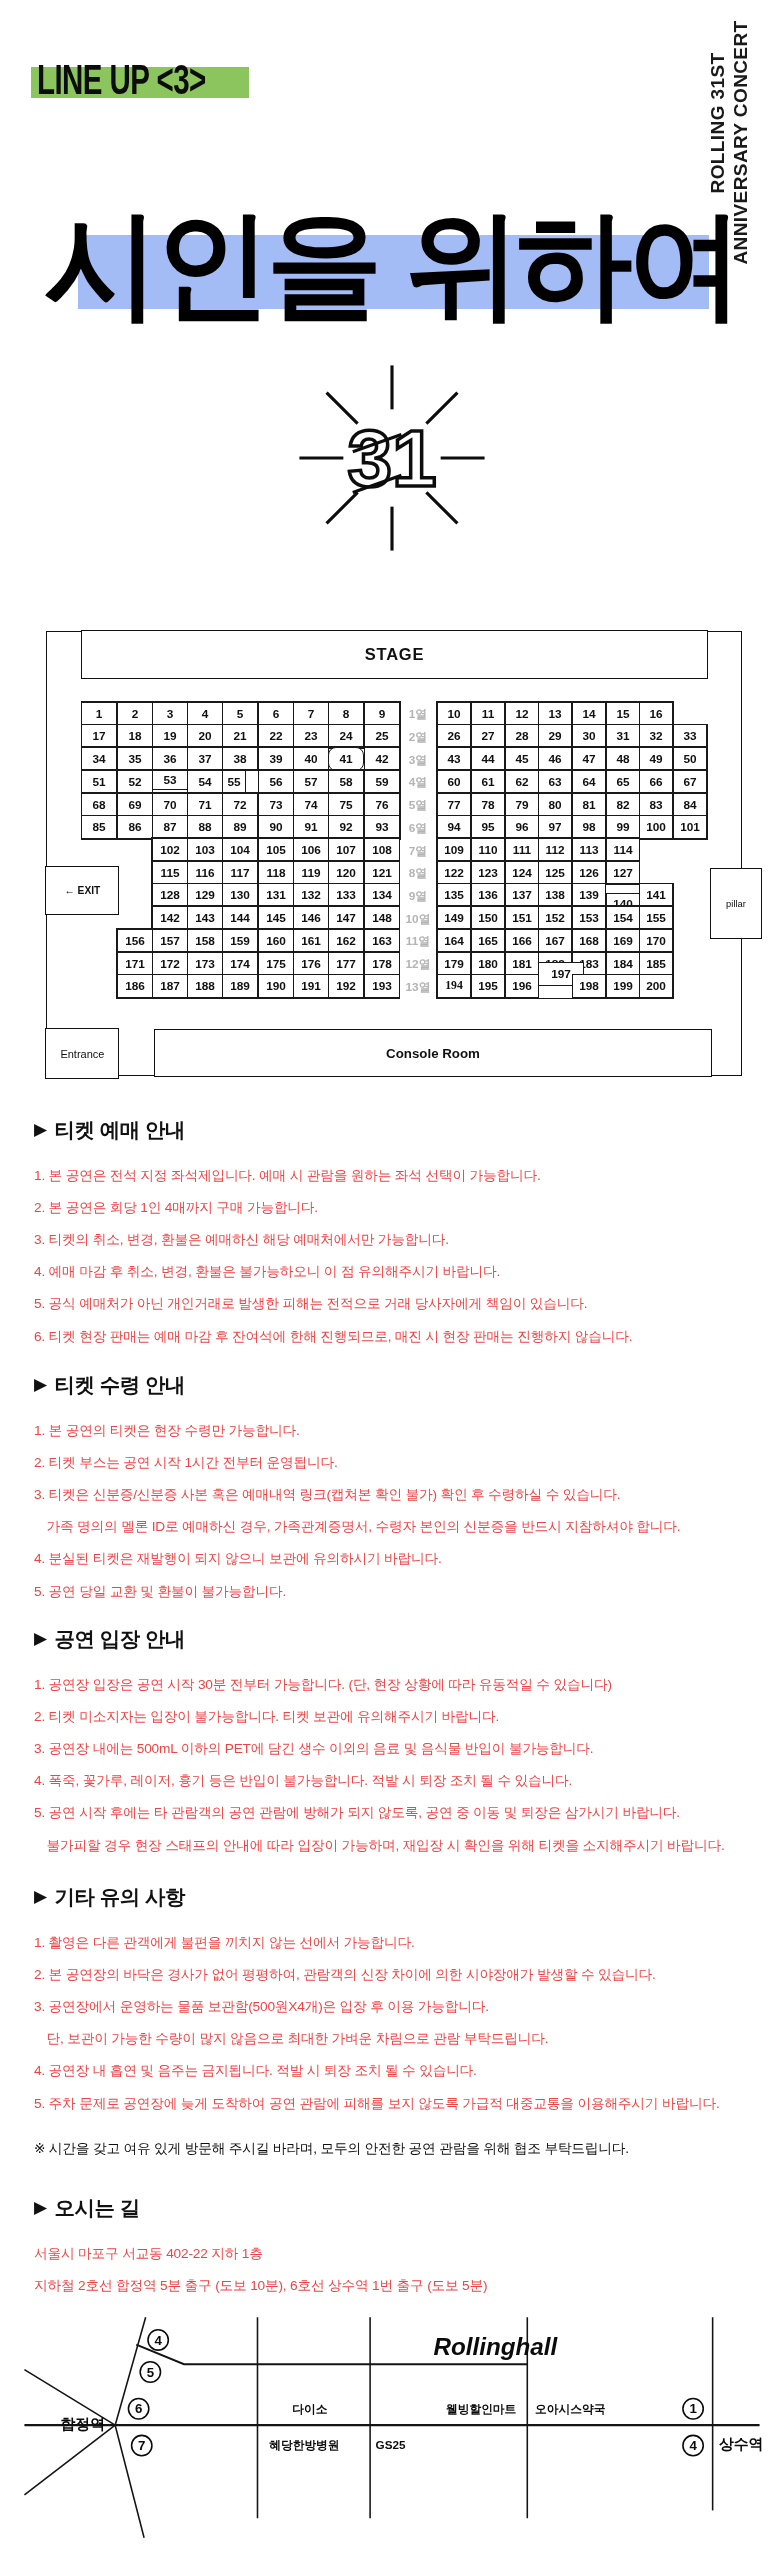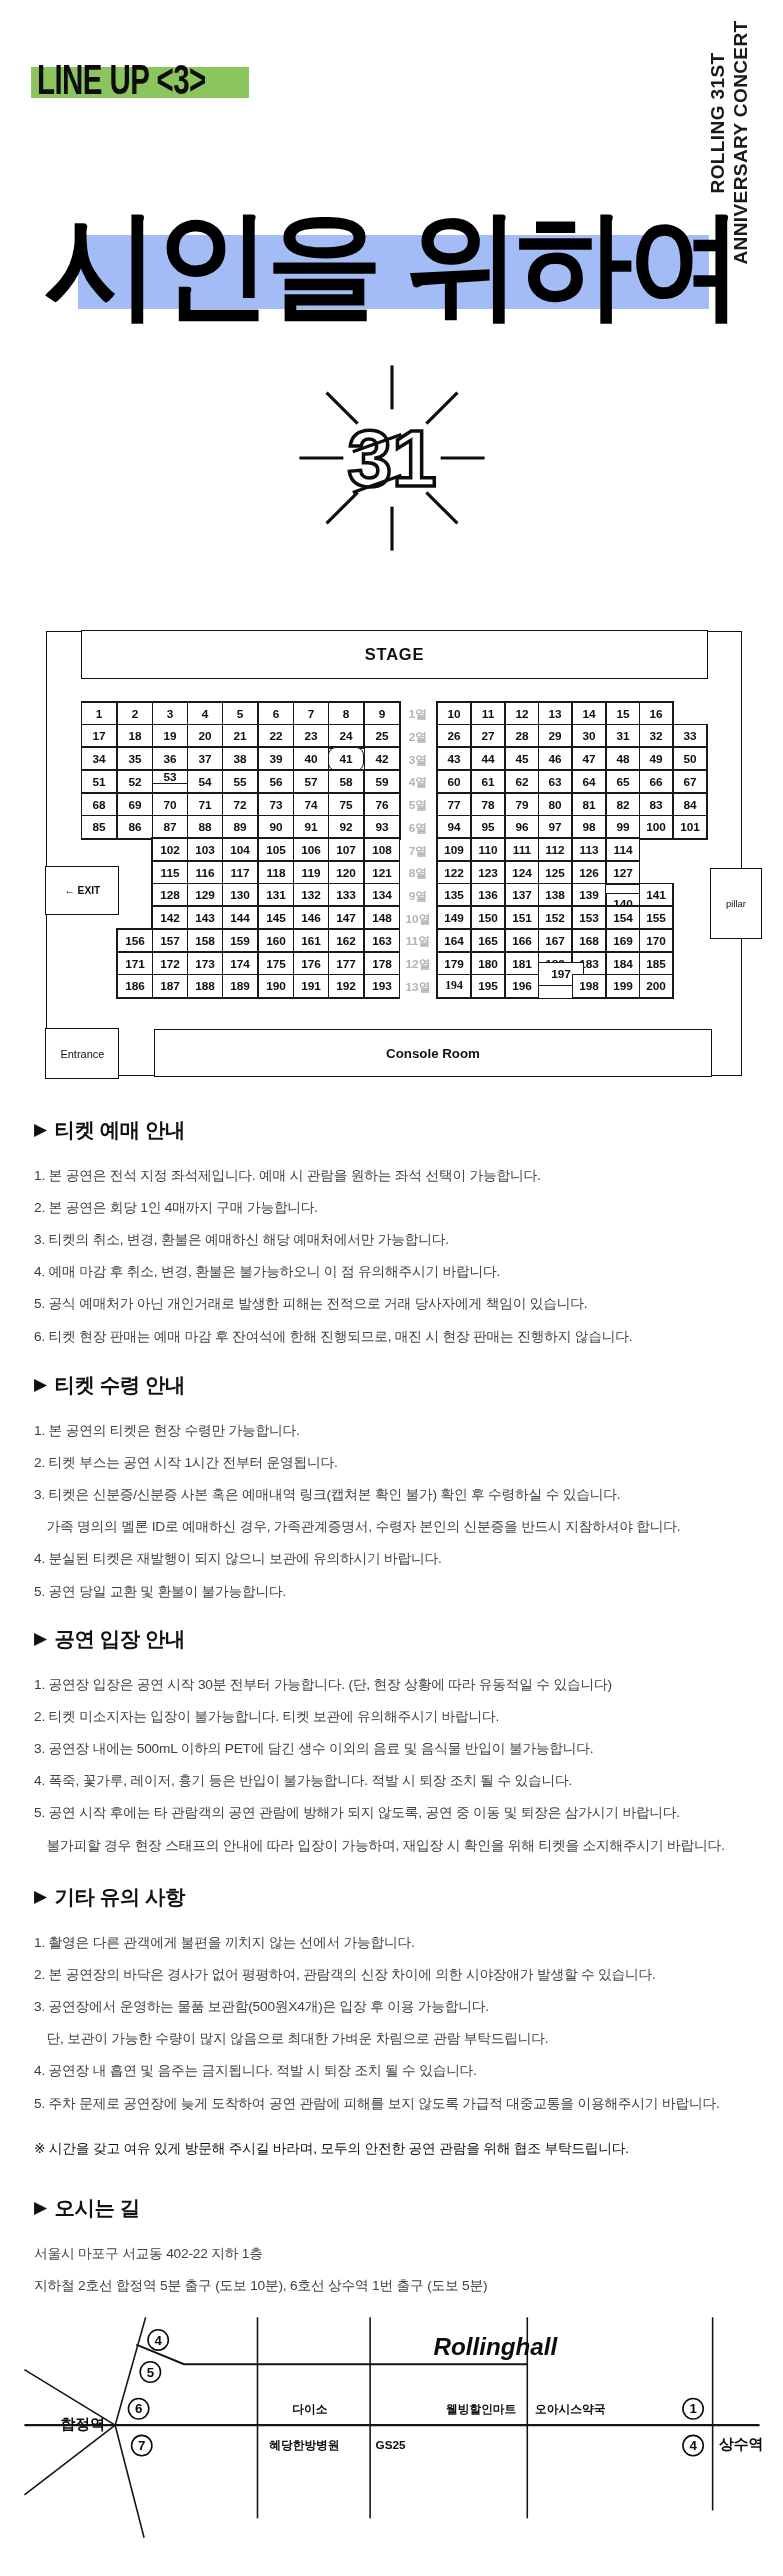--- a/index.html
+++ b/index.html
@@ -35,21 +35,21 @@
   .block-outline{position:absolute;box-sizing:border-box;border:0.8px solid #191919;}
   .row-label{position:absolute;width:38px;text-align:center;font-size:11.8px;font-weight:700;
              color:#b4b4b4;}
   .chart-room{position:absolute;border:1.6px solid #111;box-sizing:border-box;background:#fff;
               display:flex;align-items:center;justify-content:center;font-weight:700;}
 
   
   .section{position:absolute;left:34px;width:729px;}
   .section-title{font-size:20.4px;font-weight:800;margin:0 0 23.5px 0;letter-spacing:-0.4px;}
   .section-title .tri{font-size:17px;margin-right:7.8px;position:relative;top:-1.6px;}
-  .line{font-size:13.7px;line-height:15.7px;margin:0 0 16.5px 0;letter-spacing:-0.2px;color:#404040;}
+  .line{font-size:13.7px;line-height:15.7px;margin:0 0 16.5px 0;letter-spacing:-0.2px;color:#ef4444;}
   .line.sub{padding-left:12.5px;}
   .notice{position:absolute;left:34px;width:729px;font-size:13.7px;letter-spacing:-0.2px;color:#0e0e0e;}
 
   
   #map{position:absolute;left:19.6px;top:2311px;width:744px;height:244px;}
   #map text{font-family:"Liberation Sans","DejaVu Sans",sans-serif;}
 </style>
 </head>
 <body>
 
@@ -146,23 +146,23 @@
         <div class="seat" style="left: 458px; top: 115px; width: 34px; height: 23.5px;">45</div>
         <div class="seat" style="left: 491px; top: 115px; width: 34px; height: 23.5px;">46</div>
         <div class="seat" style="left: 525px; top: 115px; width: 34px; height: 23.5px;">47</div>
         <div class="seat" style="left: 559px; top: 115px; width: 34px; height: 23.5px;">48</div>
         <div class="seat" style="left: 592px; top: 115px; width: 34px; height: 23.5px;">49</div>
         <div class="seat" style="left: 626px; top: 115px; width: 34px; height: 23.5px;">50</div>
         <div class="row-label" style="left: 352px; top: 121px;">3열</div>
         <div class="block-outline" style="left: 34px; top: 137px; width: 320px; height: 25px;"></div>
         <div class="seat" style="left: 34px; top: 138px; width: 36px; height: 23.5px;">51</div>
         <div class="seat" style="left: 70px; top: 138px; width: 36px; height: 23.5px;">52</div>
-        <div class="seat" style="left: 105px; top: 138px; width: 36px; height: 14px;">53</div>
+        <div class="seat" style="left: 105px; top: 138px; width: 36px; height: 20px;">53</div>
         <div class="seat" style="left: 140px; top: 138px; width: 36px; height: 23.5px;">54</div>
-        <div class="seat" style="left: 175px; top: 138px; width: 36px; height: 23.5px;">55</div>
+        <div class="seat" style="left: 175px; top: 138px; width: 24px; height: 23.5px;">55</div>
         <div class="seat" style="left: 211px; top: 138px; width: 36px; height: 23.5px;">56</div>
         <div class="seat" style="left: 246px; top: 138px; width: 36px; height: 23.5px;">57</div>
         <div class="seat" style="left: 281px; top: 138px; width: 36px; height: 23.5px;">58</div>
         <div class="seat" style="left: 317px; top: 138px; width: 36px; height: 23.5px;">59</div>
         <div class="block-outline" style="left: 389px; top: 137px; width: 272px; height: 25px;"></div>
         <div class="seat" style="left: 390px; top: 138px; width: 34px; height: 23.5px;">60</div>
         <div class="seat" style="left: 424px; top: 138px; width: 34px; height: 23.5px;">61</div>
         <div class="seat" style="left: 458px; top: 138px; width: 34px; height: 23.5px;">62</div>
         <div class="seat" style="left: 491px; top: 138px; width: 34px; height: 23.5px;">63</div>
         <div class="seat" style="left: 525px; top: 138px; width: 34px; height: 23.5px;">64</div>

